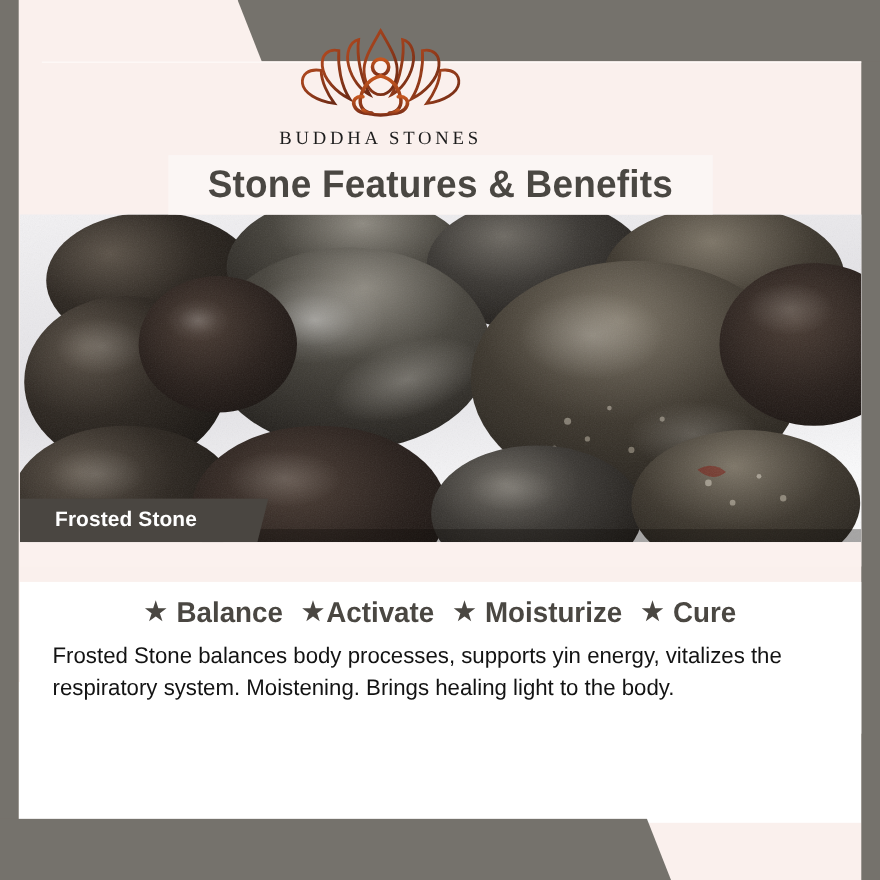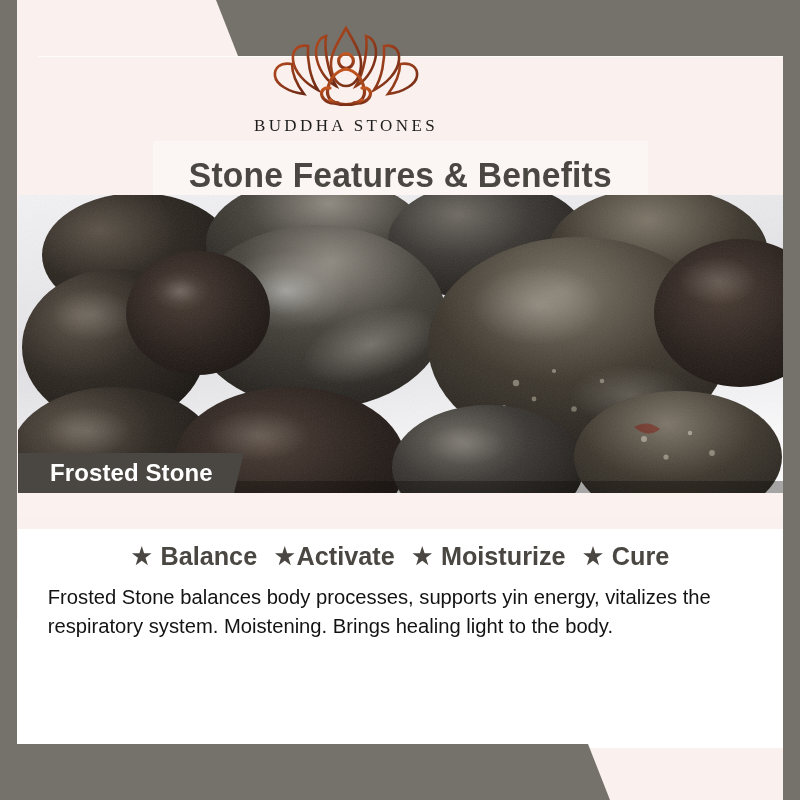--- a/index.html
+++ b/index.html
@@ -115,21 +115,21 @@
 
   
   .title-band {
     position: absolute;
     left: 153px;
     top: 141px;
     width: 495px;
     height: 54px;
     background: #fbf6f4;
     display: flex;
-    align-items: flex-end;
+    align-items: center;
     justify-content: center;
     z-index: 9;
   }
   .title-text {
     font-family: "Liberation Sans Narrow", "Liberation Sans", sans-serif;
     font-weight: bold;
     font-size: 35px;
     color: #4a4742;
     letter-spacing: 0.2px;
     transform: scaleX(0.96);
@@ -157,21 +157,21 @@
     height: 40px;
     width: 226px;
     background: #4a4641;
     clip-path: polygon(0 0, 226px 0, 216px 40px, 0 40px);
     z-index: 10;
     display: flex;
     align-items: center;
   }
   .caption-text {
     color: #ffffff;
-    font-size: 24px;
+    font-size: 19px;
     font-weight: bold;
     padding-left: 32px;
     letter-spacing: 0.1px;
     white-space: nowrap;
   }
 
   
   .content {
     position: absolute;
     left: 18px;

